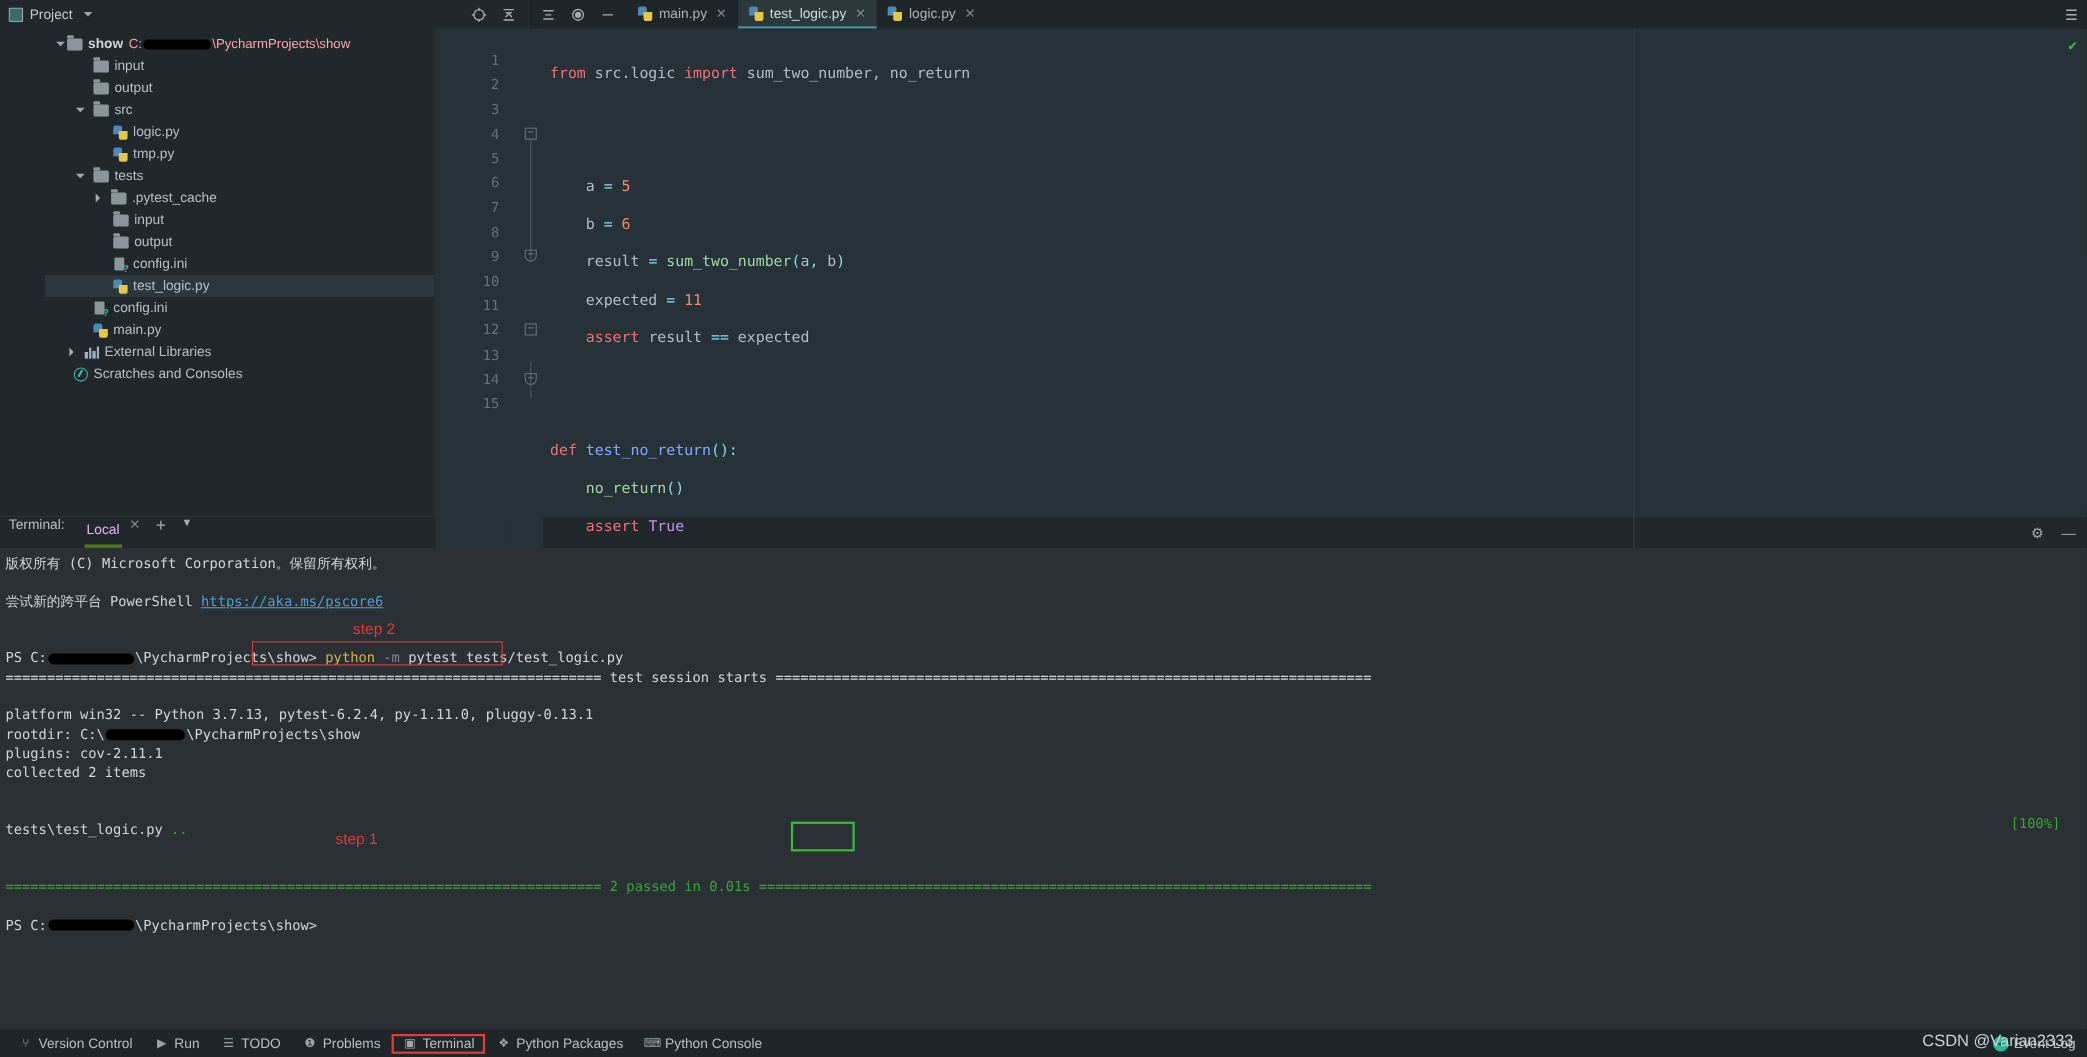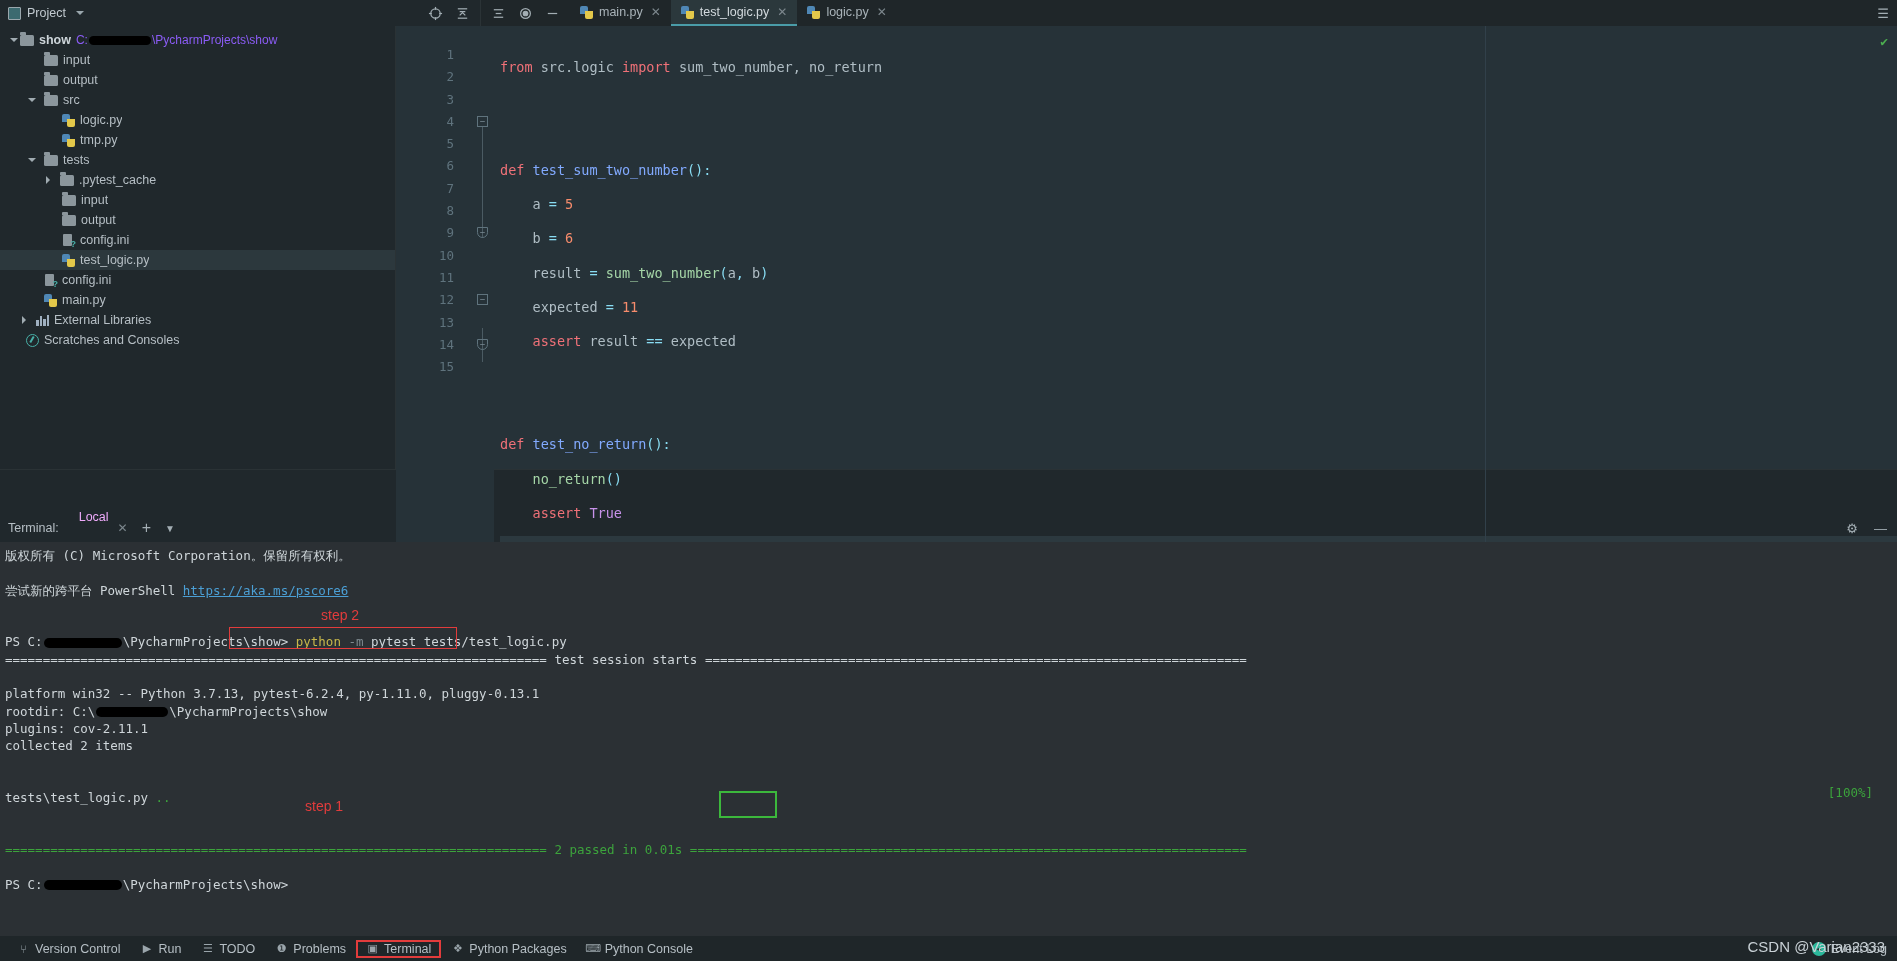--- a/index.html
+++ b/index.html
@@ -32,30 +32,30 @@
   .inico::after { content:"?"; position:absolute; right:-1px; bottom:-2px; font-size:9px; color:#48b0a8; font-weight:bold; font-family:"Liberation Sans",sans-serif; }
   .tabx { color: #7d888e; font-size: 12px; margin-left: 2px; }
   .topright { margin-left: auto; display: flex; align-items: center; padding-right: 8px; }
   .hamb { color: #a3aeb4; font-size: 13px; letter-spacing: 0; }
 
   
   .body { flex: 1; display: flex; min-height: 0; }
 
   
   .sidebar { width: 396px; background: #20282c; flex: 0 0 396px; padding-top: 4px; overflow: hidden; border-right: 1px solid #2a3235; }
-  .trow { height: 20px; display: flex; align-items: center; font-size: 12.5px; color: #b6bfc5; white-space: nowrap; cursor: pointer; }
+  .trow { height: 20px; display: flex; align-items: center; font-size: 12.5px; color: #b6bfc5; white-space: nowrap; cursor: pointer; margin-left: 41px; }
   .trow.sel { background: #2c383d; }
   .arrow { width: 12px; display: flex; align-items: center; justify-content: center; color: #a0abb1; font-size: 9px; flex: 0 0 12px; }
   .arrow.down::before { content: ""; border-left: 4px solid transparent; border-right: 4px solid transparent; border-top: 4.5px solid #a0abb1; }
   .arrow.right::before { content: ""; border-top: 4px solid transparent; border-bottom: 4px solid transparent; border-left: 4.5px solid #a0abb1; }
   .folder { width: 14px; height: 11px; background: #8b969c; border-radius: 1.5px; margin-right: 5px; position: relative; flex: 0 0 14px; }
   .folder::before { content:""; position:absolute; left:0; top:-2.5px; width:6px; height:3px; background:#8b969c; border-radius:1px 1px 0 0; }
   .tlabel { overflow: hidden; }
   .tlabel.bold { font-weight: bold; color: #cdd5da; }
-  .tpath { color: #8b5cf6; font-size: 12px; margin-left: 5px; }
+  .tpath { color: #fca5a5; font-size: 12px; margin-left: 5px; }
   .redact { display: inline-block; height: 9px; background: #000; vertical-align: middle; border-radius: 5px; }
   .libico { width: 13px; height: 12px; margin-right: 5px; flex: 0 0 13px; display:flex; align-items:flex-end; gap:1px; }
   .libico i { display:block; width:2.5px; background:#9fb0c0; }
   .scico { width: 13px; height: 13px; margin-right: 5px; flex: 0 0 13px; border: 1.5px solid #48b0a8; border-radius: 50%; position: relative; }
   .scico::after { content:""; position:absolute; left:3.5px; top:1px; width:2px; height:7px; background:#48b0a8; transform: rotate(30deg); }
 
   
   .editor { flex: 1; background: #263238; position: relative; display: flex; flex-direction: column; min-width: 0; }
   .codearea { flex: 1; display: flex; font-family: "DejaVu Sans Mono", monospace; font-size: 13.5px; position: relative; }
   .gutter { width: 66px; flex: 0 0 66px; background: #263238; text-align: right; padding-top: 18px; }
@@ -74,21 +74,21 @@
   .call { color: #a5d6a7; }
   .num { color: #f78c6c; }
   .id { color: #b0bec5; }
   .op { color: #89ddf3; }
   .edge { position: absolute; left: 1089px; top: 0; bottom: 0; width: 1px; background: #31404a; }
   .checkmark { position: absolute; right: 9px; top: 8px; color: #4caf50; font-size: 13px; }
   .scrollzone { position: absolute; right: 0; top: 0; bottom: 0; width: 14px; }
 
   
   .terminal { flex: 0 0 467px; background: #20282c; display: flex; flex-direction: column; border-top: 1px solid #2a3235; }
-  .term-head { height: 28px; display: flex; align-items: center; padding-left: 8px; gap: 0; background: #20282c; margin-top: 44px; }
+  .term-head { height: 28px; display: flex; padding-left: 8px; gap: 0; background: #20282c; }
   .term-title { color: #b6bfc5; font-size: 12.5px; margin-right: 18px; }
   .term-tab { color: #f0abfc; font-size: 12.5px; padding: 4px 2px 21px; border-bottom: 6px solid #4d7c0f; cursor: pointer; }
   .term-tab-x { color: #7d888e; font-size: 12px; margin: 0 14px 0 7px; cursor: pointer; }
   .term-plus { color: #a3aeb4; font-size: 16px; margin-right: 14px; cursor: pointer; }
   .term-chev { color: #a3aeb4; font-size: 10px; cursor: pointer; }
   .term-right { margin-left: auto; display: flex; align-items: center; gap: 16px; padding-right: 10px; }
   .term-right span { color: #a3aeb4; font-size: 13px; cursor: pointer; }
   .term-body { flex: 1; background: #2b3034; font-family: "DejaVu Sans Mono", monospace; font-size: 12.5px; color: #cfd6da; padding: 5px 0 0 5px; position: relative; overflow: hidden; line-height: 17.3px; }
   .tl { height: 17.3px; white-space: pre; }
   .g { color: #3ca33c; }
@@ -304,21 +304,20 @@
             </div>
           <div class="fline"></div>
           <div class="fline">
               <span class="fold" style="border-radius:0 0 50% 50%">−</span>
             </div>
         </div>
         <div class="codelines">
           <div class="cline"><span class="kw2">from</span> <span class="id">src.logic</span> <span class="kw2">import</span> <span class="id">sum_two_number</span><span class="id">,</span> <span class="id">no_return</span></div>
           <div class="cline"> </div>
           <div class="cline"> </div>
-          <div class="cline"><span class="kw2">def</span> <span class="fn">test_sum_two_number</span><span class="op">():</span></div>
           <div class="cline">    <span class="id">a</span> <span class="op">=</span> <span class="num">5</span></div>
           <div class="cline">    <span class="id">b</span> <span class="op">=</span> <span class="num">6</span></div>
           <div class="cline">    <span class="id">result</span> <span class="op">=</span> <span class="call">sum_two_number</span><span class="op">(</span><span class="id">a</span><span class="op">,</span> <span class="id">b</span><span class="op">)</span></div>
           <div class="cline">    <span class="id">expected</span> <span class="op">=</span> <span class="num">11</span></div>
           <div class="cline">    <span class="kw2">assert</span> <span class="id">result</span> <span class="op">==</span> <span class="id">expected</span></div>
           <div class="cline"> </div>
           <div class="cline"> </div>
           <div class="cline"><span class="kw2">def</span> <span class="fn">test_no_return</span><span class="op">():</span></div>
           <div class="cline">    <span class="call">no_return</span><span class="op">()</span></div>
           <div class="cline">    <span class="kw2">assert</span> <span class="kw">True</span></div>

